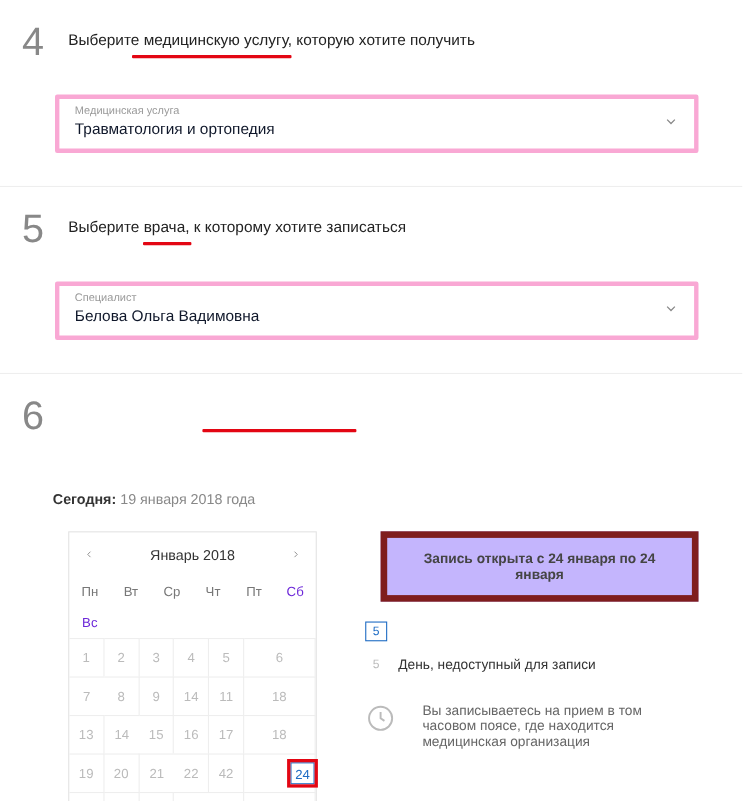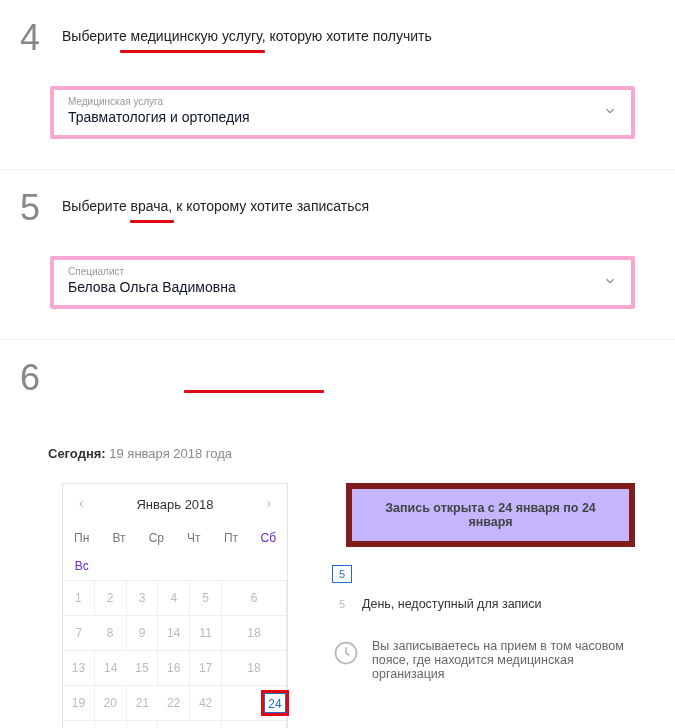--- a/index.html
+++ b/index.html
@@ -153,21 +153,21 @@
   .legend-box {
     width: 20px; height: 18px;
     display: inline-flex;
     align-items: center; justify-content: center;
     font-size: 11px;
   }
   .legend-box.avail { border: 1px solid #1e6cc4; color: #1e6cc4; }
   .legend-box.unavail { color: #bbb; border: 1px solid transparent; }
   .tz-row {
     display: flex;
-    gap: 12px;
+    gap: 24px;
     padding: 10px;
     margin-top: 12px;
     color: #666;
   }
   .clock-icon {
     flex-shrink: 0;
     width: 28px; height: 28px;
   }
 </style>
 </head>

